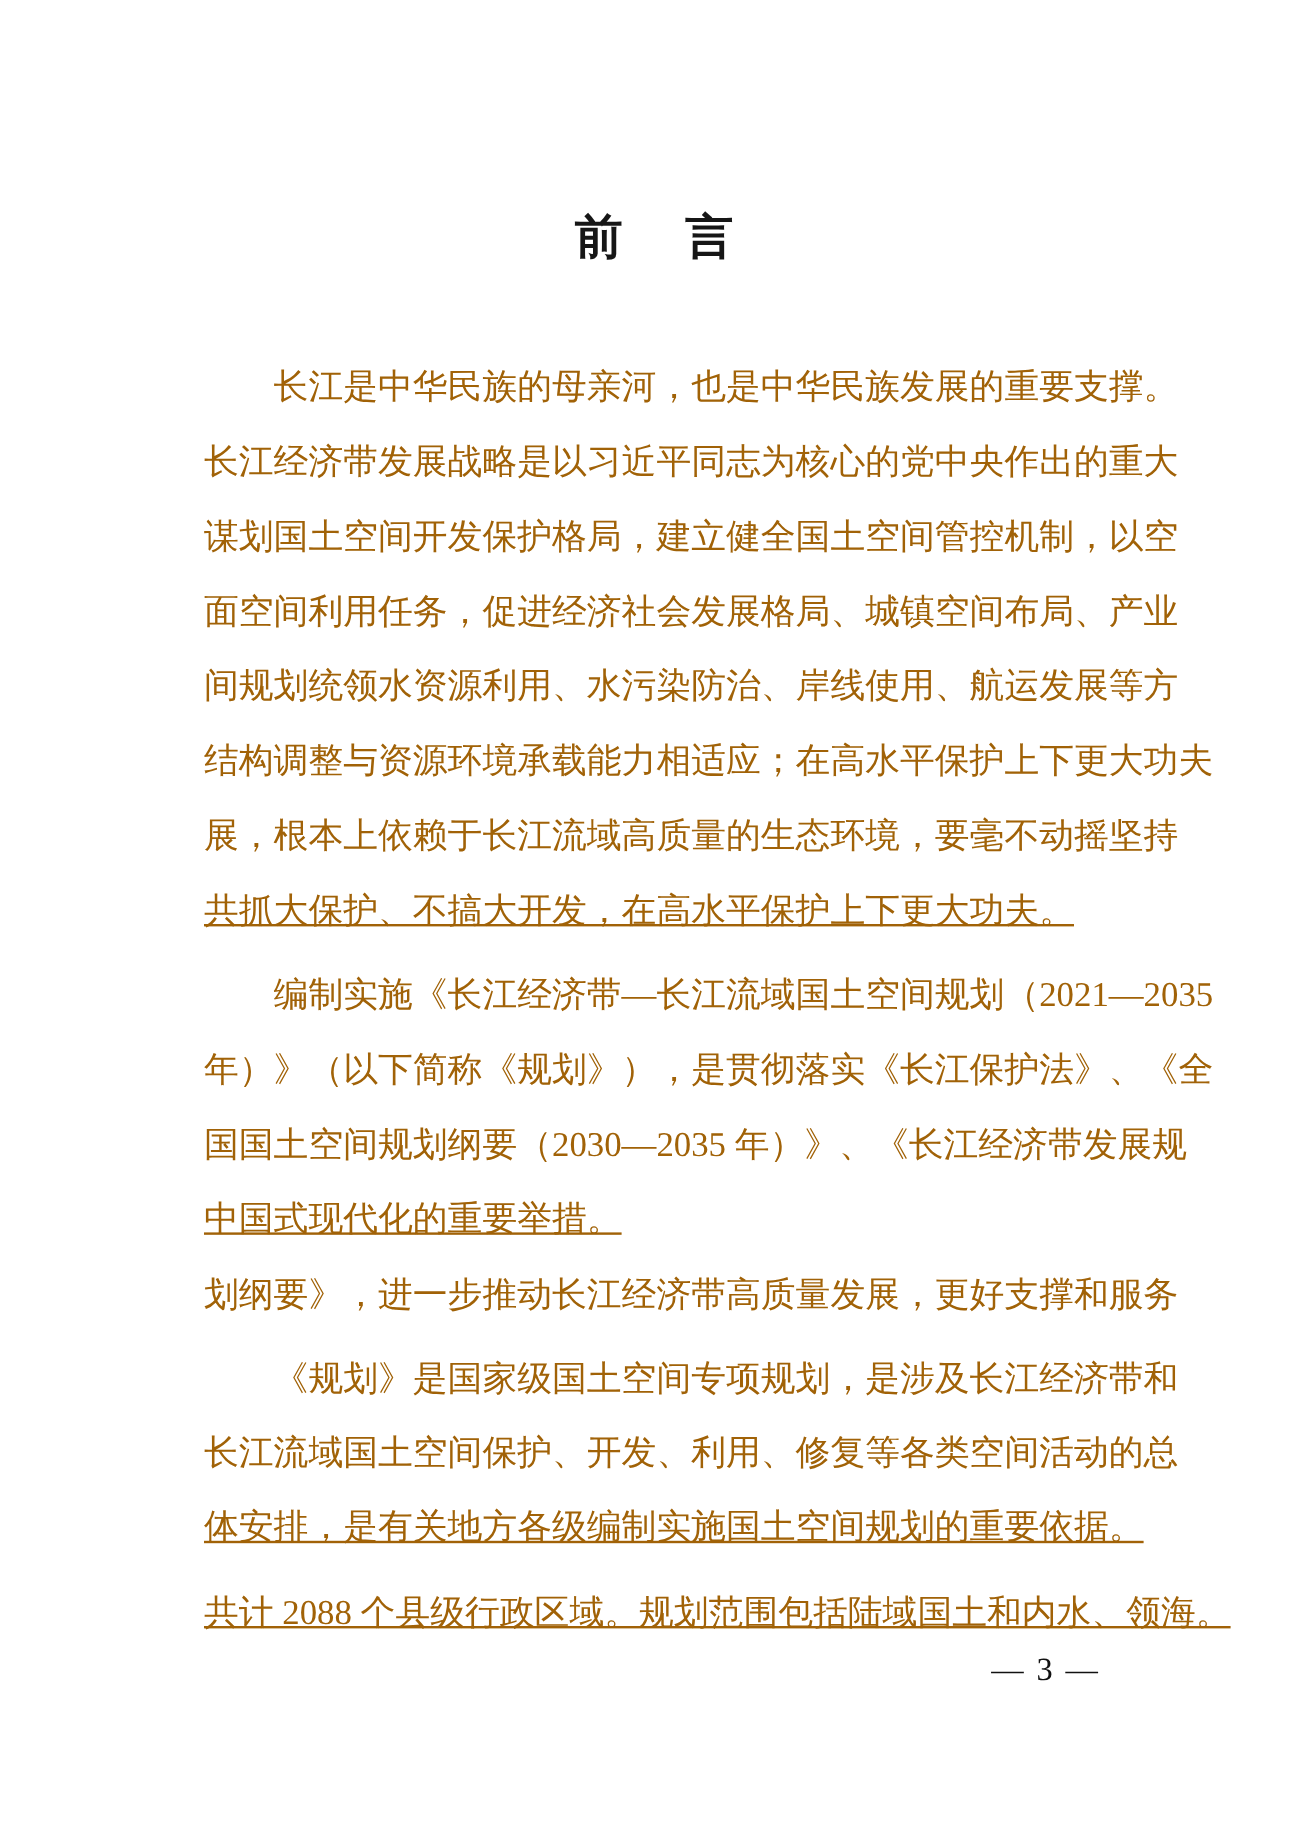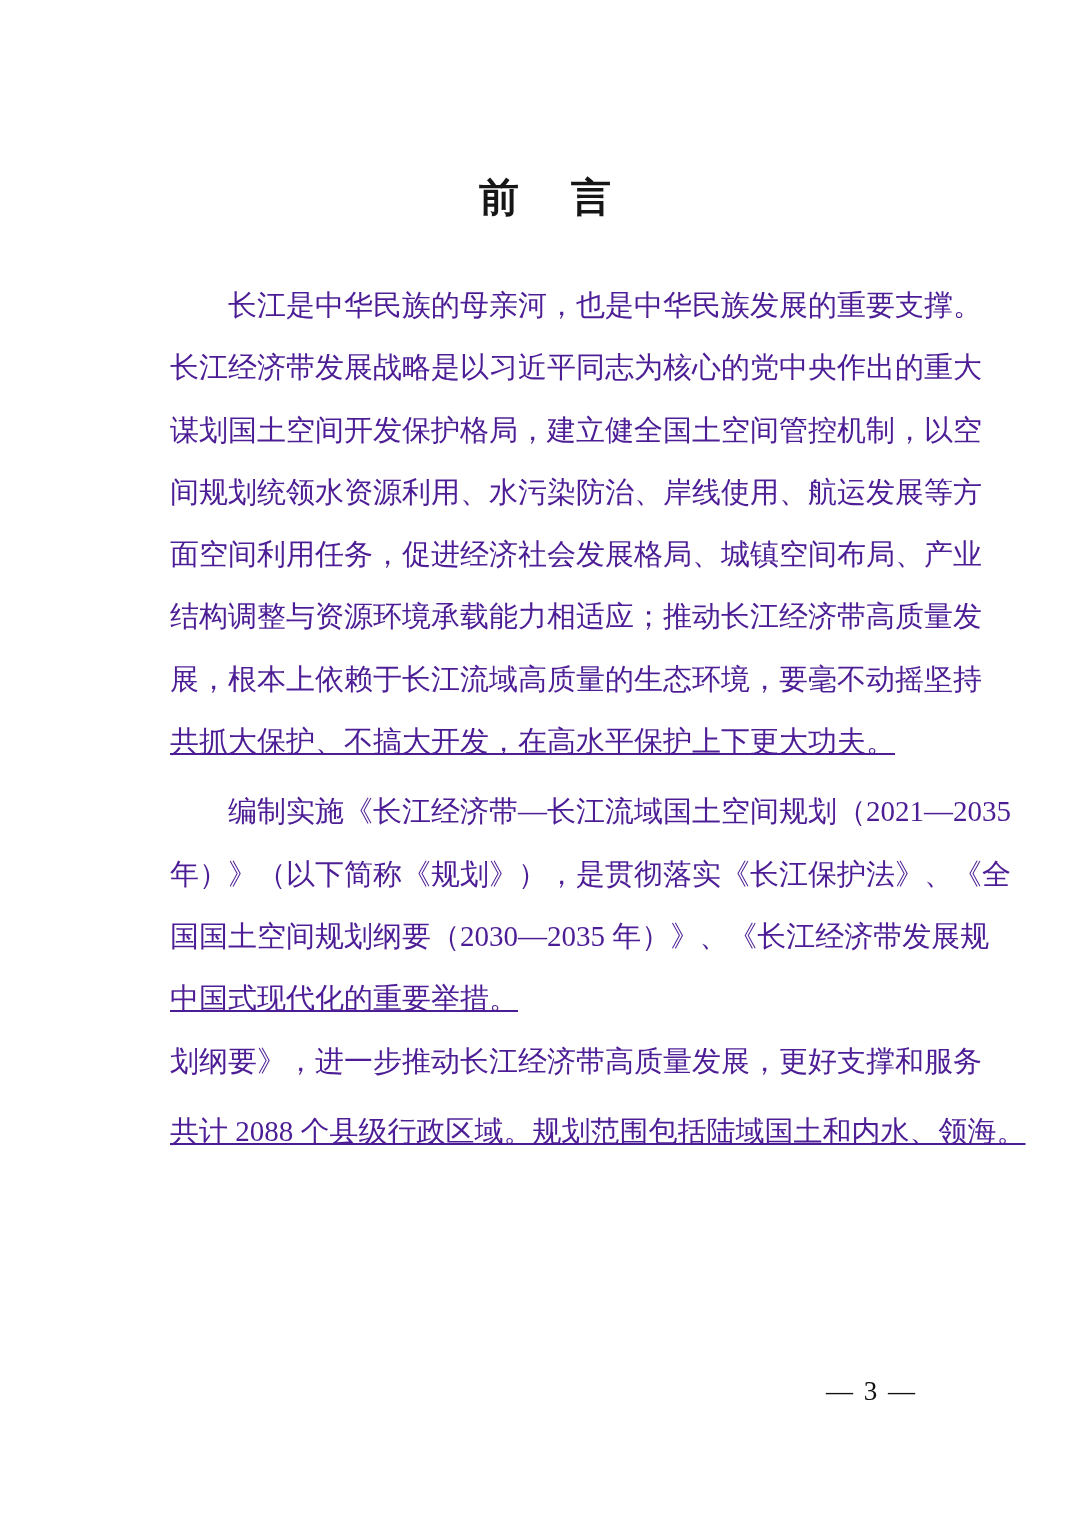--- a/index.html
+++ b/index.html
@@ -21,26 +21,26 @@
     width: 100%;
     text-align: center;
     font-size: 40px;
     line-height: 48px;
     font-weight: bold;
     letter-spacing: 6px;
     color: #161616;
   }
   .doc-body {
     position: absolute;
-    top: 258px;
+    top: 276px;
     left: 150px;
     width: 780px;
     font-size: 29px;
     line-height: 54.3px;
-    color: #4c1d95;
+    color: #a16207;
   }
   .paragraph { margin: 0; }
   .line {
     text-align: justify;
     text-align-last: justify;
     text-justify: inter-character;
     white-space: nowrap;
   }
   .line.indent { text-indent: 2em; }
   .line.last {
@@ -63,33 +63,38 @@
 
 <div class="page">
 
   <div class="doc-title">前　言</div>
 
   <div class="doc-body">
       <div class="paragraph">
         <div class="line indent">长江是中华民族的母亲河，也是中华民族发展的重要支撑。</div>
         <div class="line">长江经济带发展战略是以习近平同志为核心的党中央作出的重大</div>
         <div class="line">谋划国土空间开发保护格局，建立健全国土空间管控机制，以空</div>
+        <div class="line">面空间利用任务，促进经济社会发展格局、城镇空间布局、产业</div>
         <div class="line">间规划统领水资源利用、水污染防治、岸线使用、航运发展等方</div>
-        <div class="line">面空间利用任务，促进经济社会发展格局、城镇空间布局、产业</div>
-        <div class="line">结构调整与资源环境承载能力相适应；推动长江经济带高质量发</div>
+        <div class="line">结构调整与资源环境承载能力相适应；在高水平保护上下更大功夫</div>
         <div class="line">展，根本上依赖于长江流域高质量的生态环境，要毫不动摇坚持</div>
         <div class="line last">共抓大保护、不搞大开发，在高水平保护上下更大功夫。</div>
       </div>
       <div class="paragraph">
         <div class="line indent">编制实施《长江经济带—长江流域国土空间规划（2021—2035</div>
         <div class="line">年）》（以下简称《规划》），是贯彻落实《长江保护法》、《全</div>
         <div class="line">国国土空间规划纲要（2030—2035 年）》、《长江经济带发展规</div>
         <div class="line last">中国式现代化的重要举措。</div>
         <div class="line">划纲要》，进一步推动长江经济带高质量发展，更好支撑和服务</div>
       </div>
       <div class="paragraph">
+        <div class="line indent">《规划》是国家级国土空间专项规划，是涉及长江经济带和</div>
+        <div class="line">长江流域国土空间保护、开发、利用、修复等各类空间活动的总</div>
+        <div class="line last">体安排，是有关地方各级编制实施国土空间规划的重要依据。</div>
+      </div>
+      <div class="paragraph">
         <div class="line last">共计 2088 个县级行政区域。规划范围包括陆域国土和内水、领海。</div>
       </div>
     </div>
 
   <div class="page-number">— 3 —</div>
 
 </div>
 
 </body></html>

